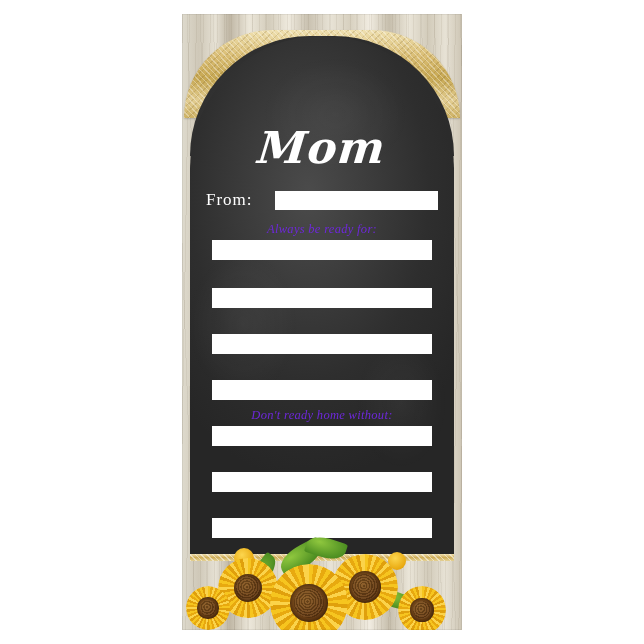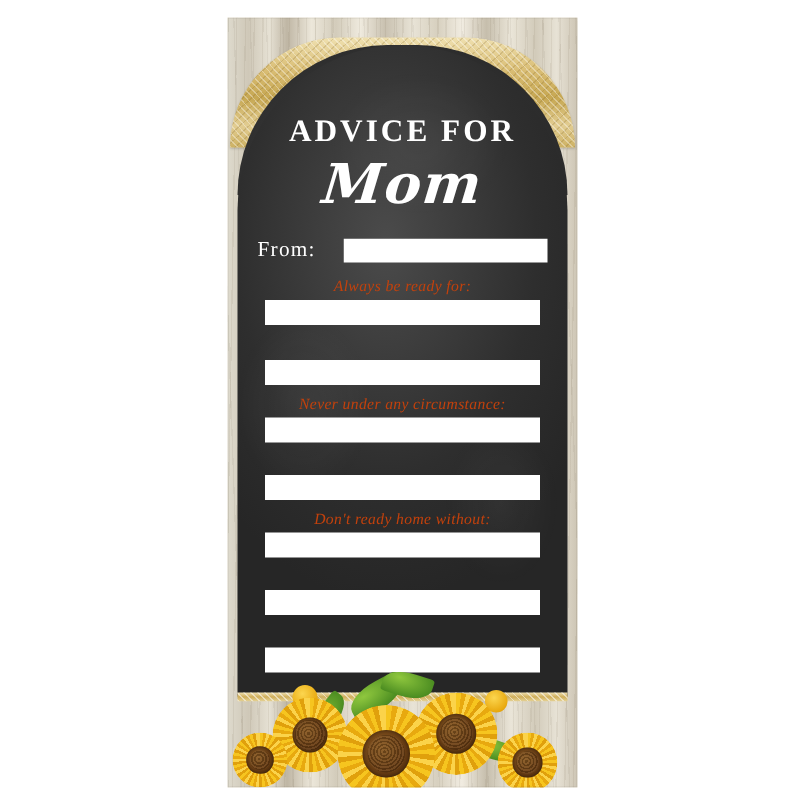--- a/index.html
+++ b/index.html
@@ -170,21 +170,21 @@
     height: 19px;
     background: #ffffff;
   }
 
   
   .prompt {
     position: absolute;
     left: 16px;
     width: 248px;
     text-align: center;
-    color: #c2410c;
+    color: #6d28d9;
     font-family: "Liberation Serif", serif;
     font-style: italic;
     font-size: 12.5px;
     letter-spacing: .3px;
     white-space: nowrap;
   }
   .writeline {
     position: absolute;
     left: 30px;
     width: 220px;
@@ -269,34 +269,32 @@
   <div id="card">
 
     <div class="wood-bg"></div>
 
     <div class="gold-arch"></div>
     <div class="gold-arch-inner-cut"></div>
 
     <div class="chalkboard"></div>
     <div class="gold-bottom"></div>
 
-    <div class="title-advice">ADVICE FOR</div>
     <div class="title-mom">Mom</div>
 
     <div class="from-row">
       <span class="from-label">From:</span>
       <span class="from-field"></span>
     </div>
 
     <div class="prompt" style="top:208px;">Always be ready for:</div>
     <div class="writeline" style="top:226px;"></div>
 
     <div class="writeline" style="top:274px;"></div>
 
-    <div class="prompt" style="top:302px;">Never under any circumstance:</div>
     <div class="writeline" style="top:320px;"></div>
 
     <div class="writeline" style="top:366px;"></div>
 
     <div class="prompt" style="top:394px;">Don't ready home without:</div>
     <div class="writeline" style="top:412px;"></div>
 
     <div class="writeline" style="top:458px;"></div>
 
     <div class="writeline" style="top:504px;"></div>

